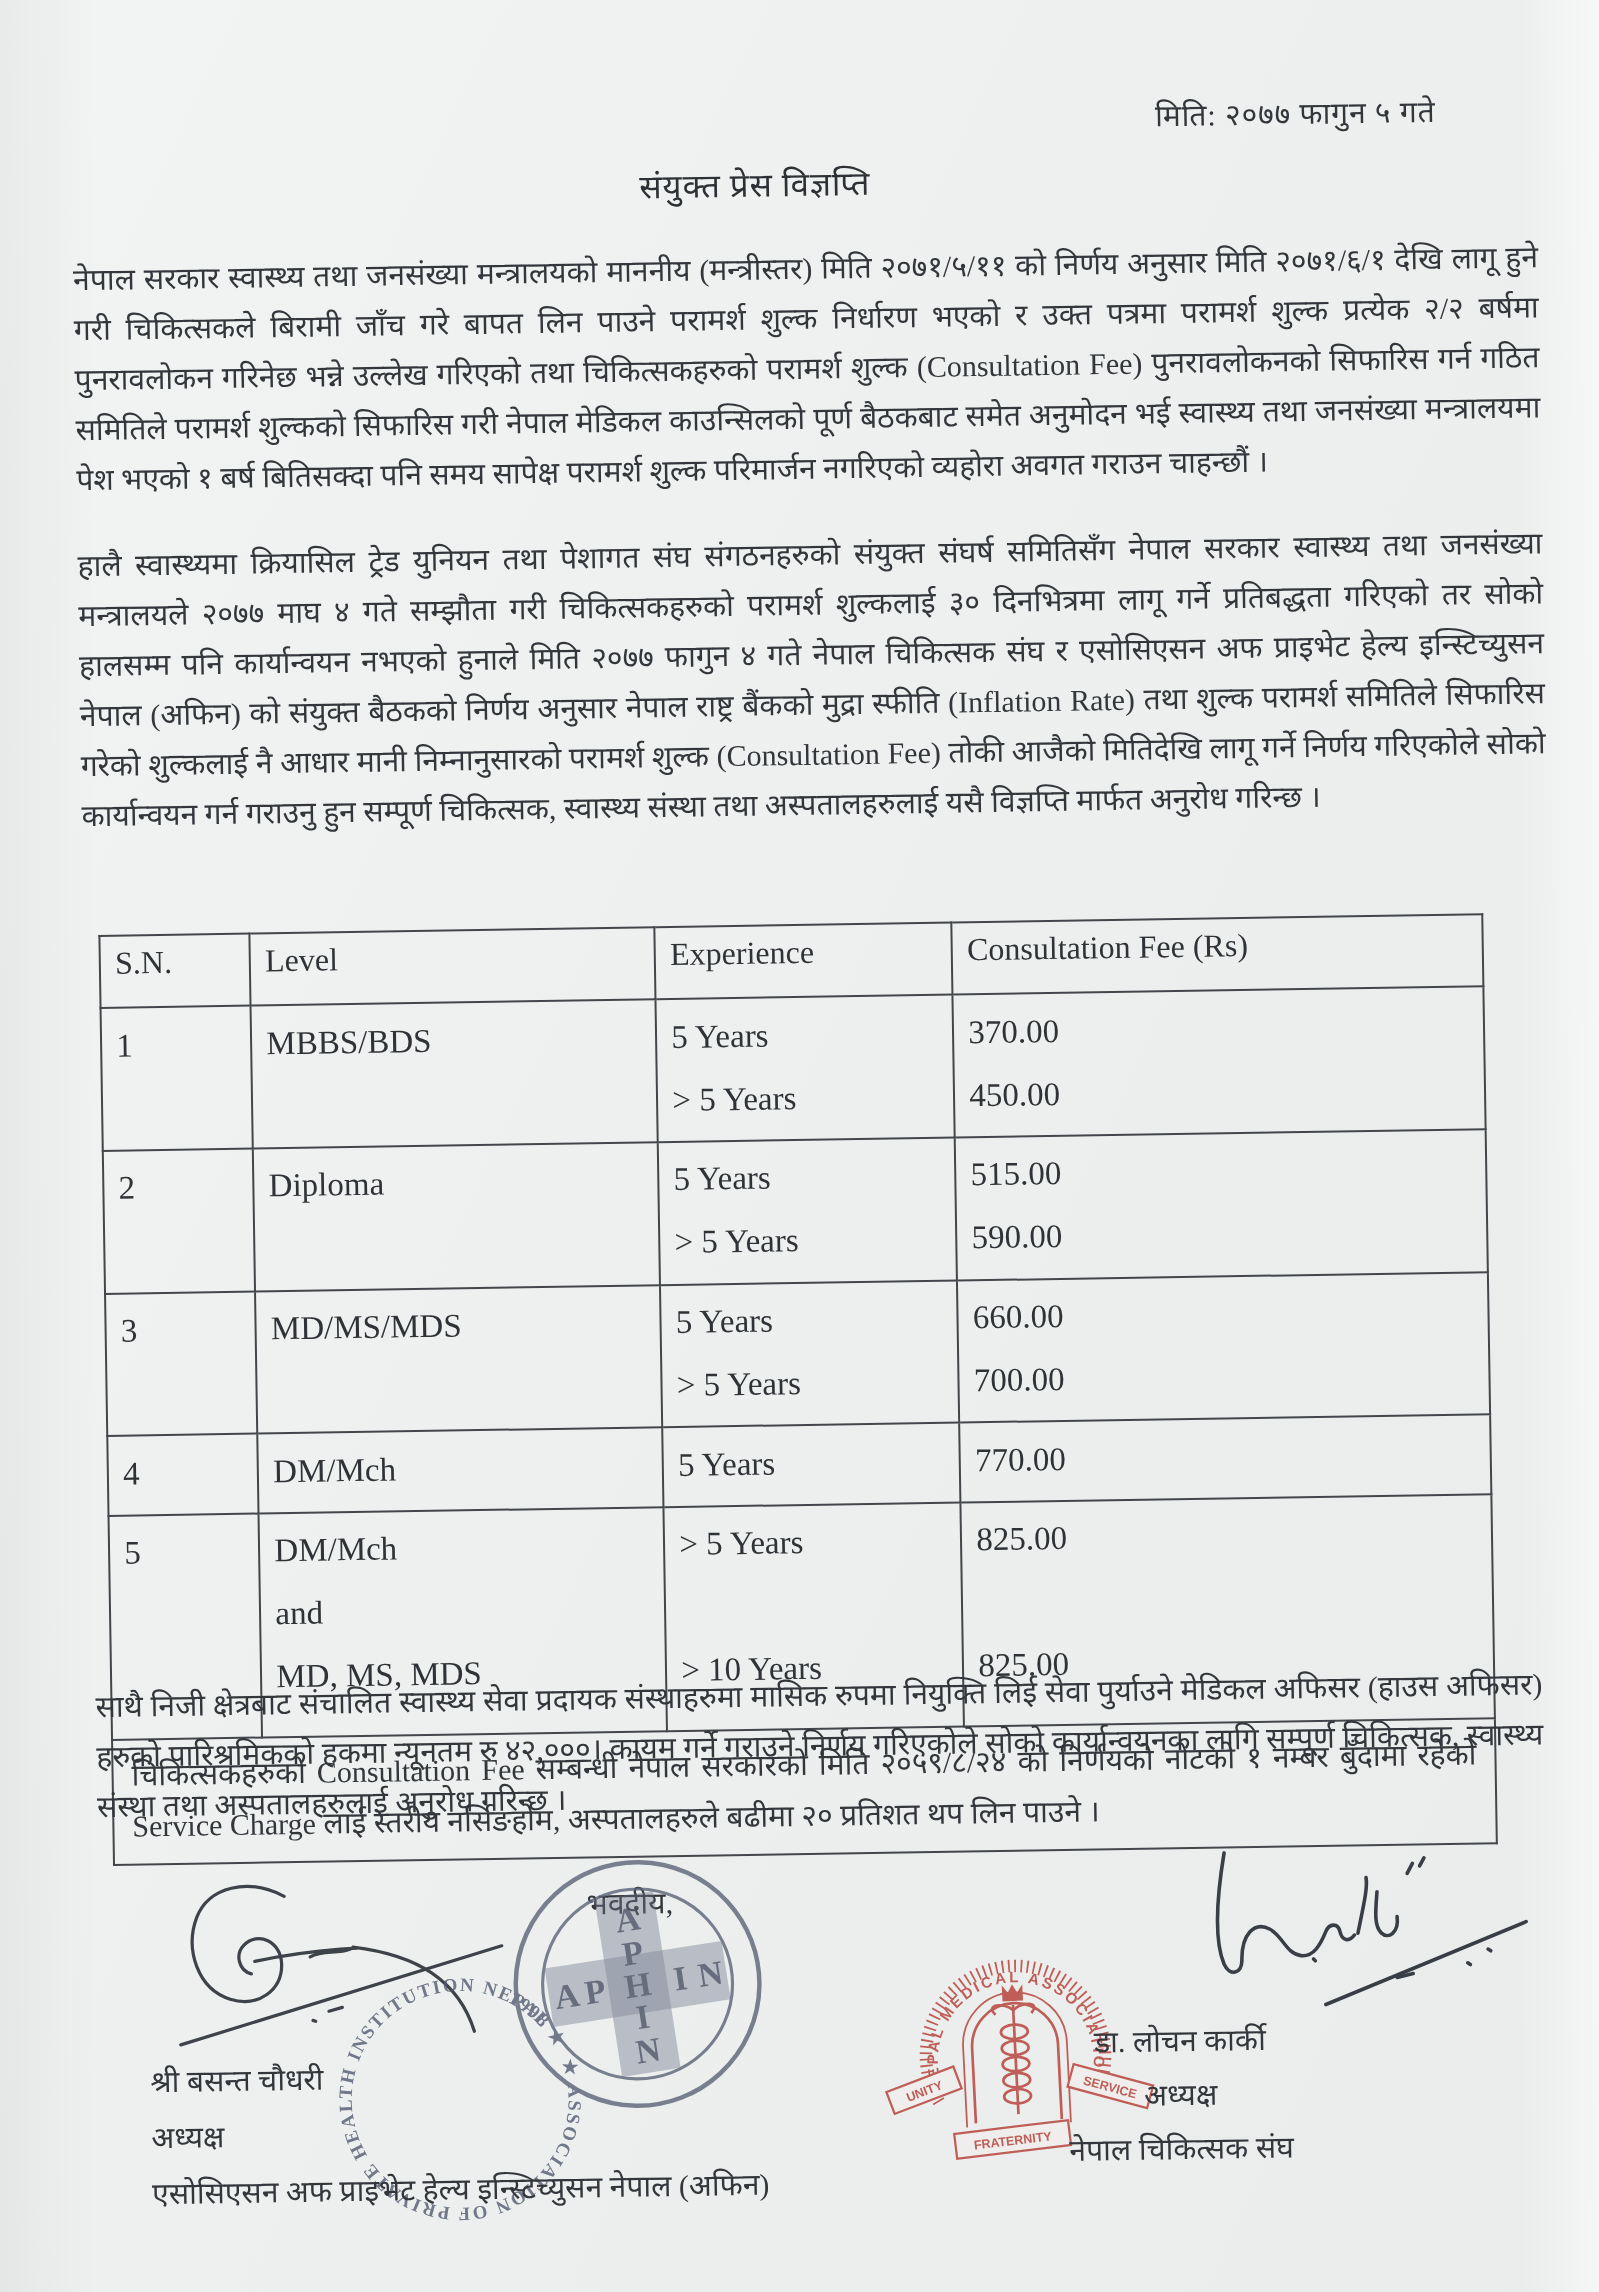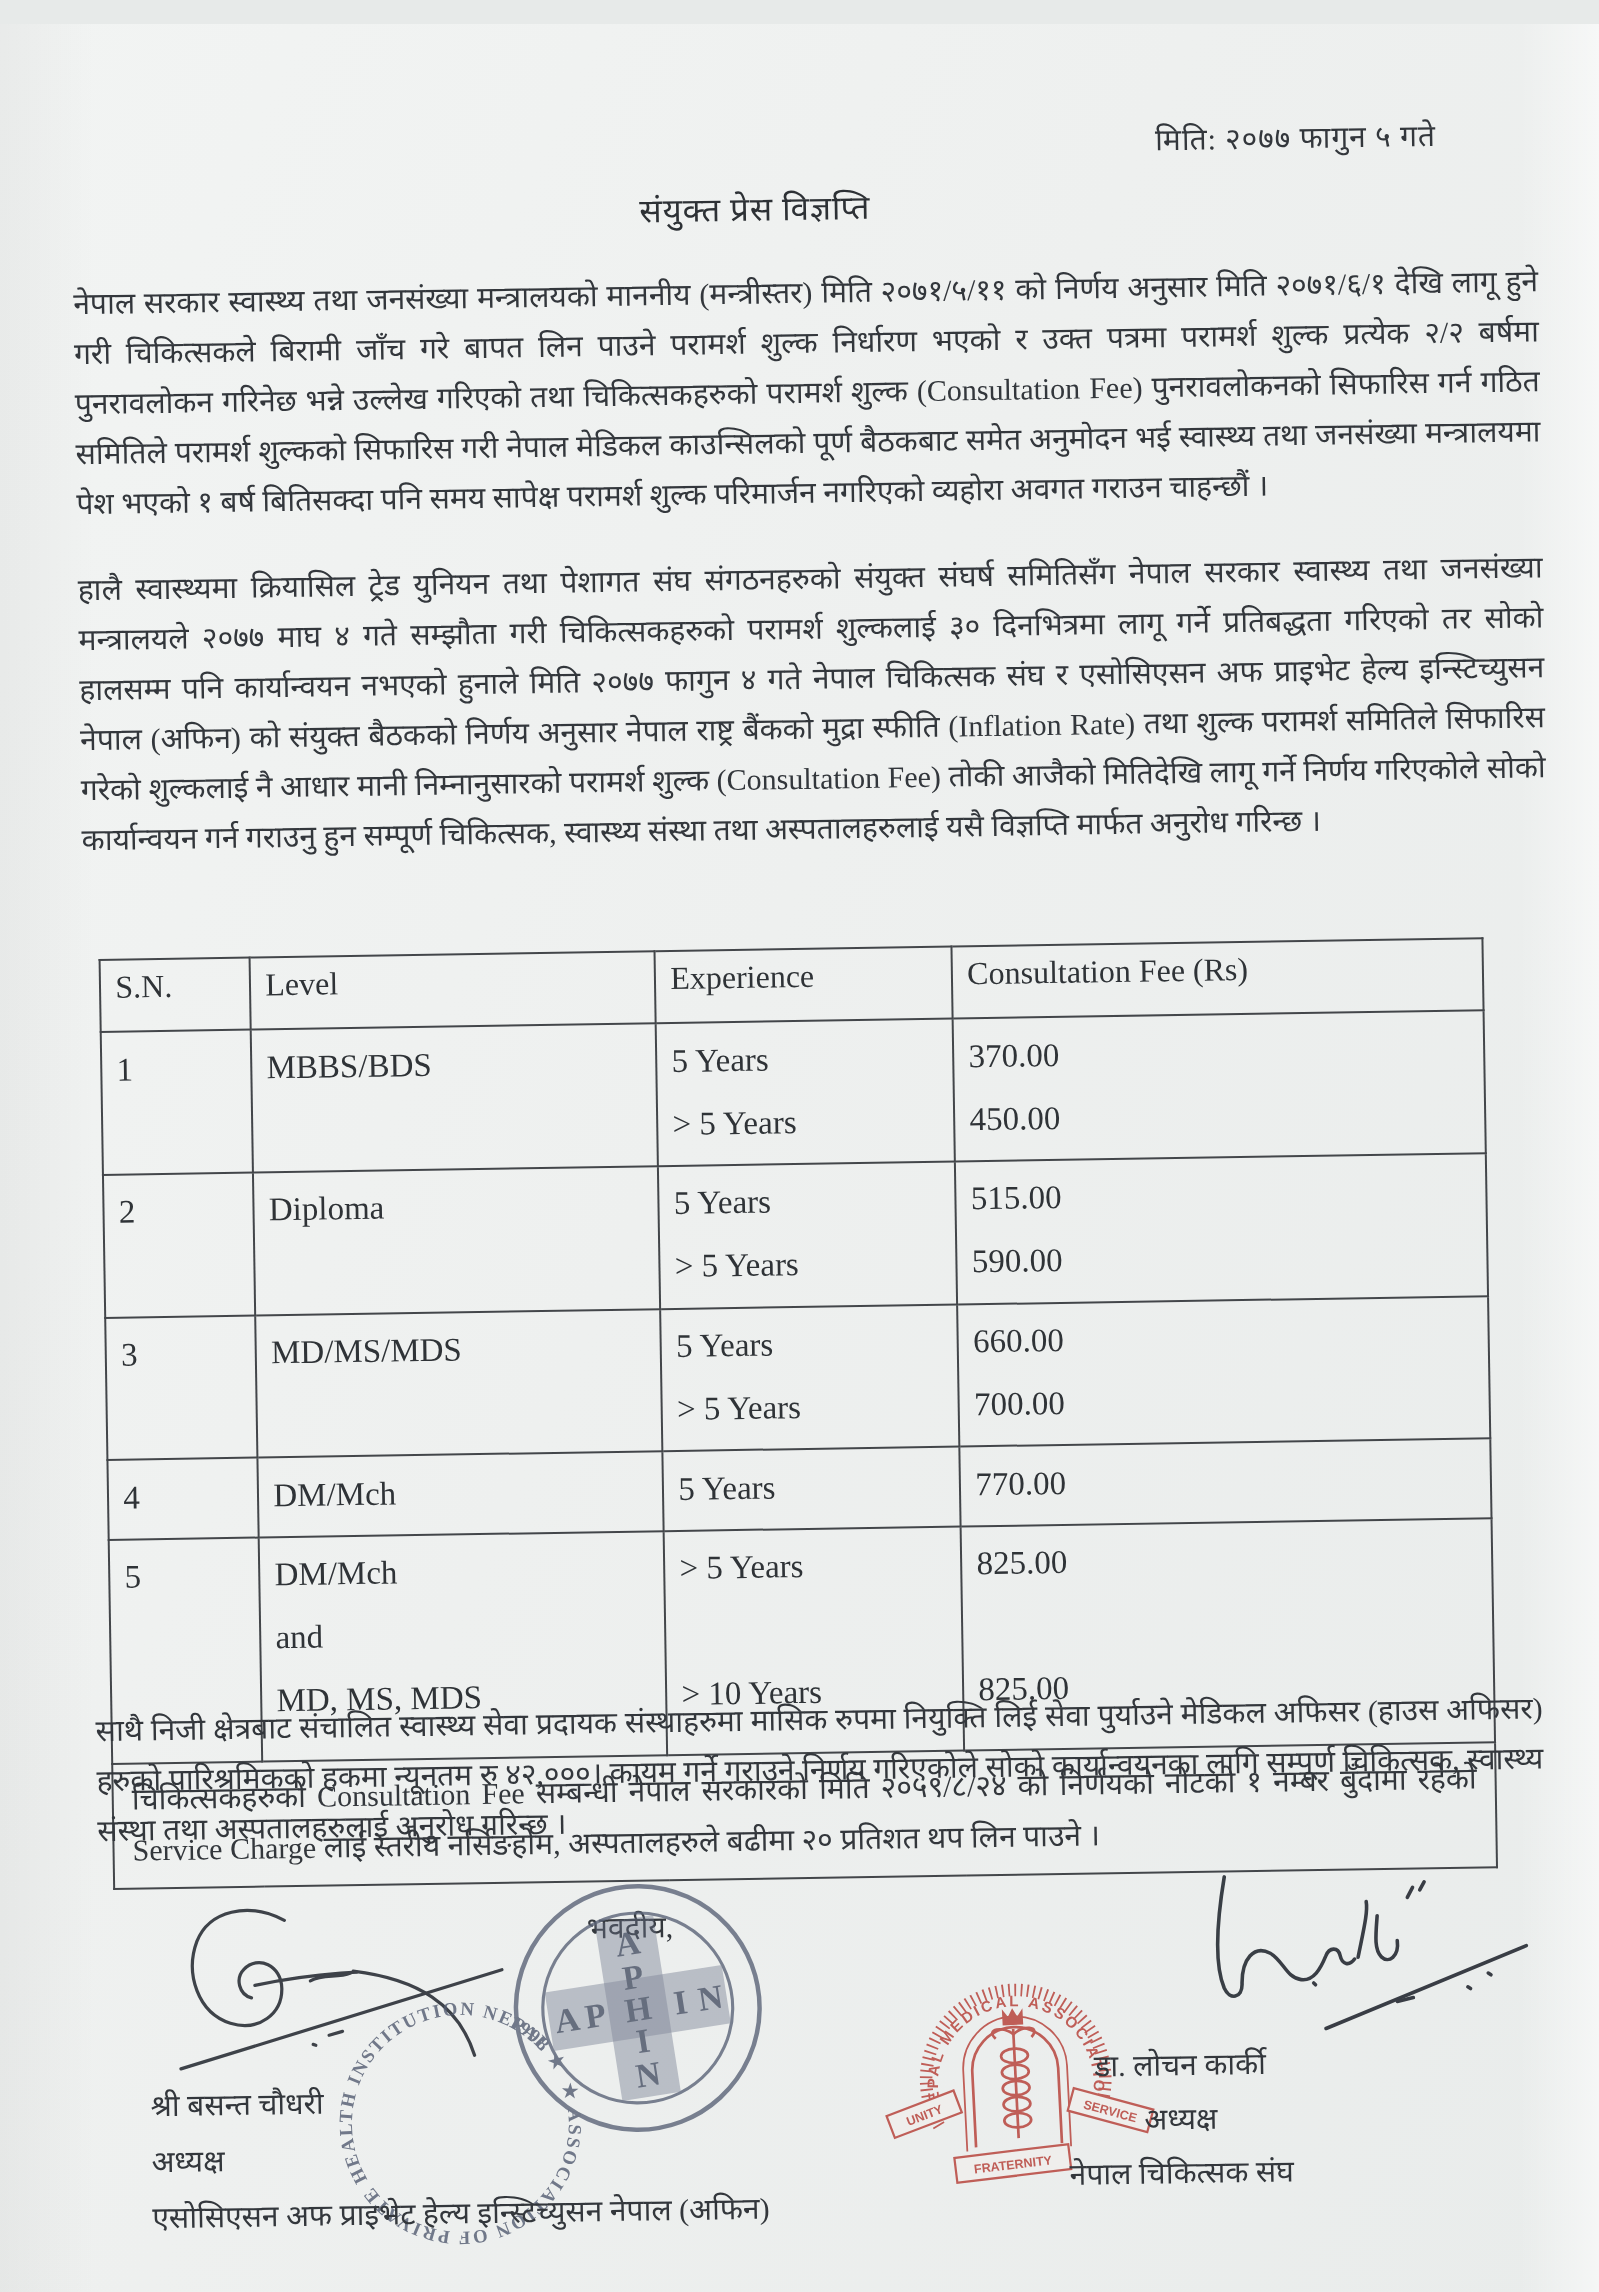--- a/index.html
+++ b/index.html
@@ -7,21 +7,20 @@
     background:#e7eae9;
     font-family:"Liberation Serif","DejaVu Serif",serif;
     color:#2e3236;
   }
   .page{
     position:absolute;inset:0;
     background:
       linear-gradient(90deg, rgba(0,0,0,0.04) 0%, rgba(0,0,0,0) 6%),
       linear-gradient(270deg, rgba(255,255,255,0.55) 0%, rgba(255,255,255,0) 5%),
       linear-gradient(115deg, #f2f4f3 0%, #eef0ef 45%, #e9eceb 100%);
-    margin-top: 24px;
   }
   .sheet{
     position:absolute;inset:0;
     transform:rotate(-0.9deg);
     transform-origin:50% 45%;
   }
   .dev{font-family:"Liberation Serif","DejaVu Serif",serif;}
   .date-line{
     position:absolute;top:100px;right:149px;
     font-size:30px;letter-spacing:0.9px;color:#33373c;

